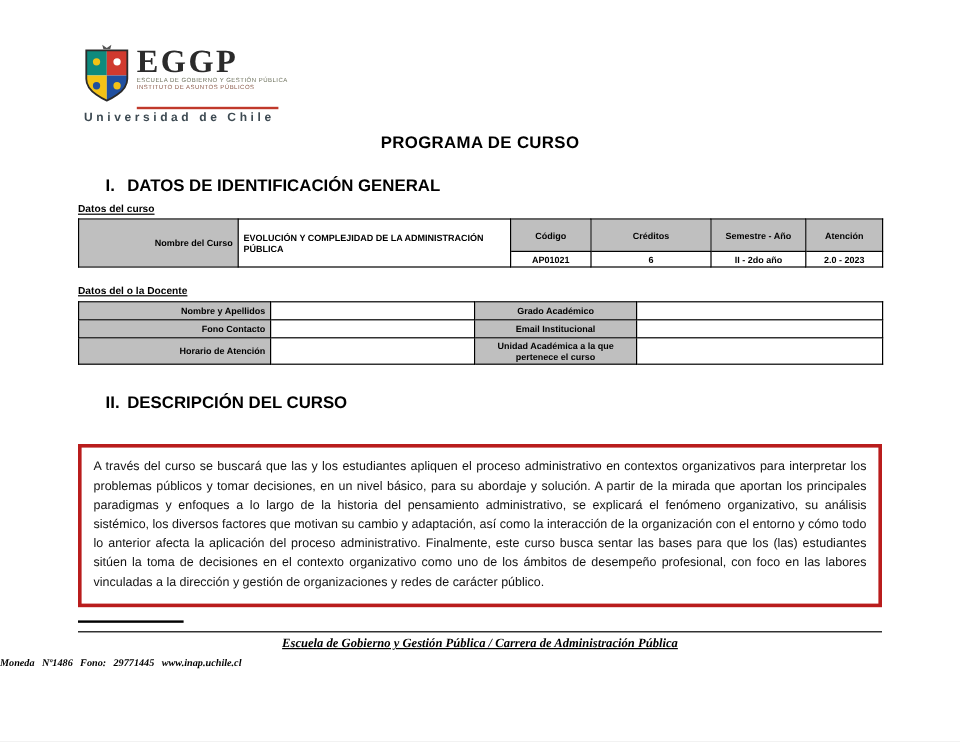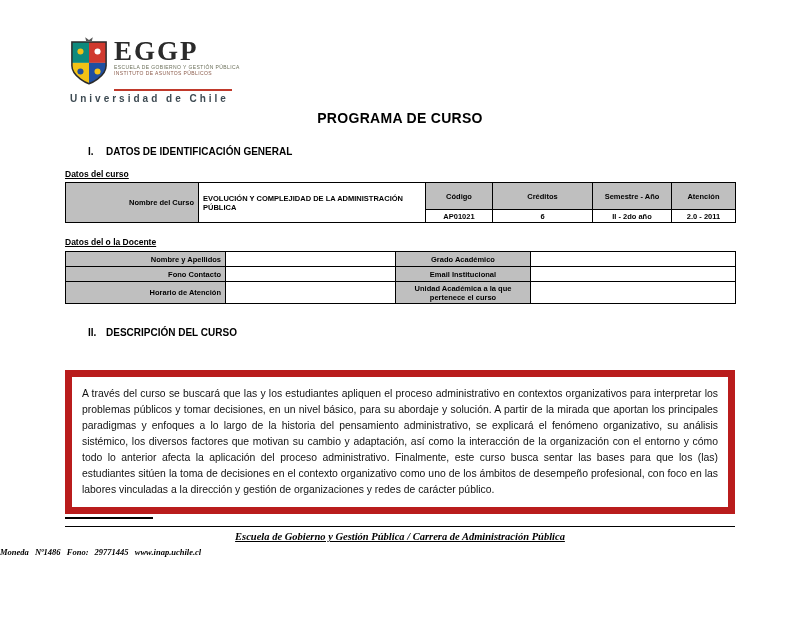--- a/index.html
+++ b/index.html
@@ -25,21 +25,21 @@
   .univ {
     font-size:10px; letter-spacing:3px; color:#3d4a52; font-weight:bold;
     white-space:nowrap;
   }
 
   
   .doc-title {
     position:absolute; top:110px; left:0; width:800px; text-align:center;
     font-size:14px; font-weight:bold; letter-spacing:0.3px;
   }
-  .section-head { position:absolute; left:88px; font-size:10px; font-weight:bold; }
+  .section-head { position:absolute; left:88px; font-size:14px; font-weight:bold; }
   .section-head .num { display:inline-block; width:18px; }
   .sec1 { top:146px; }
   .sec2 { top:327px; }
   .sub-head {
     position:absolute; left:65px; font-size:8.5px; font-weight:bold;
     text-decoration:underline;
   }
   .h-curso { top:169px; }
   .h-docente { top:237px; }
 
@@ -52,21 +52,21 @@
   .gray { background:#bfbfbf; }
   .lbl-r { text-align:right;padding-left:12px; }
   .lbl-c { text-align:center; }
   .val-c { text-align:center; }
   .curso-table { position:absolute; top:182px; left:65px; width:670px; }
   .docente-table { position:absolute; top:251px; left:65px; width:670px; }
 
   
   .desc-box {
     position:absolute; top:370px; left:65px; width:670px; min-height:116px;
-    border:7px solid #b91c1c; padding:9px 10px;
+    border:3px solid #b91c1c; padding:9px 10px;
     font-size:10.4px; line-height:16px; text-align:justify; color:#111;
   }
 
   
   .footer-short { position:absolute; top:517px; left:65px; width:88px; height:2px; background:#000; }
   .footer-rule  { position:absolute; top:526px; left:65px; width:670px; height:1px; background:#000; }
   .footer-line1 {
     position:absolute; top:531px; left:0; width:800px; text-align:center;
     font-family:"Liberation Serif", serif; font-style:italic; font-weight:bold;
     font-size:10.5px;
@@ -137,21 +137,21 @@
       <td rowspan="2">EVOLUCIÓN Y COMPLEJIDAD DE LA ADMINISTRACIÓN PÚBLICA</td>
       <td class="gray val-c">Código</td>
       <td class="gray val-c">Créditos</td>
       <td class="gray val-c">Semestre - Año</td>
       <td class="gray val-c">Atención</td>
     </tr>
     <tr style="height:13px">
       <td class="val-c">AP01021</td>
       <td class="val-c">6</td>
       <td class="val-c">II - 2do año</td>
-      <td class="val-c">2.0 - 2011</td>
+      <td class="val-c">2.0 - 2023</td>
     </tr>
   </tbody>
     </table>
 
   <div class="sub-head h-docente">Datos del o la Docente</div>
 
   <table class="docente-table">
     <colgroup>
       <col style="width:160px">
         <col style="width:170px">

